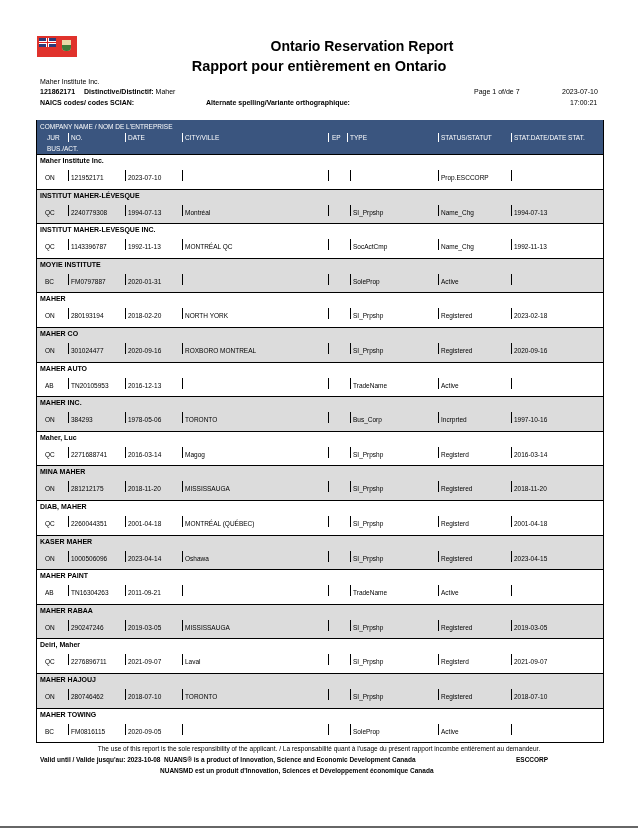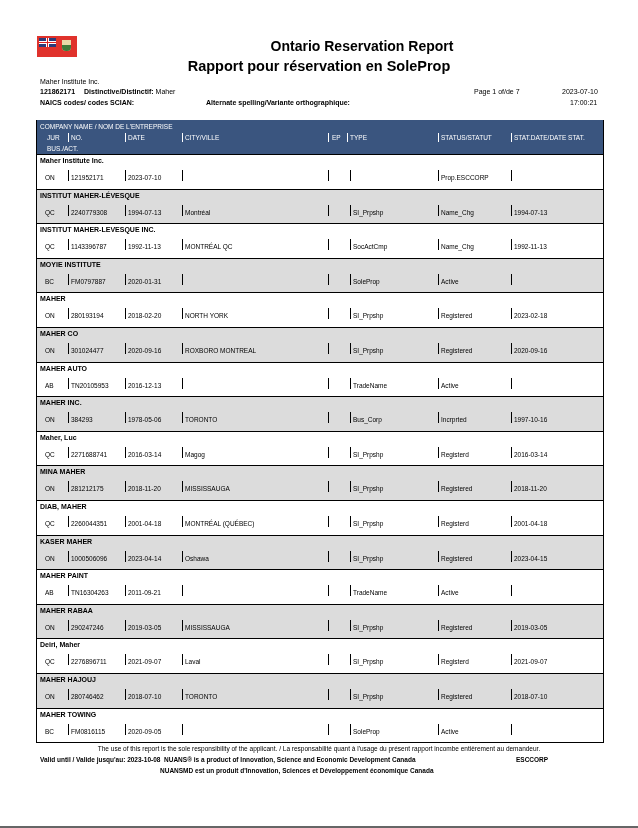--- a/index.html
+++ b/index.html
@@ -34,21 +34,21 @@
 
 <div class="flag">
   <div class="uj">
       <div class="cross-h"></div>
       <div class="cross-v"></div>
     </div>
   <div class="shield"></div>
 </div>
 
 <div class="title1">Ontario Reservation Report</div>
-<div class="title2">Rapport pour réservation en SoleProp</div>
+<div class="title2">Rapport pour entièrement en Ontario</div>
 
 <div class="meta" style="left:40px;top:78px;">Maher Institute Inc.</div>
 <div class="meta b" style="left:40px;top:88px;">121862171</div>
 <div class="meta b" style="left:84px;top:88px;"><span>Distinctive/Distinctif:</span> <span style="font-weight:normal">Maher</span></div>
 <div class="meta b" style="left:40px;top:99px;">NAICS codes/ codes SCIAN:</div>
 <div class="meta b" style="left:206px;top:99px;">Alternate spelling/Variante orthographique:</div>
 <div class="meta" style="left:474px;top:88px;">Page 1 of/de 7</div>
 <div class="meta" style="left:562px;top:88px;">2023-07-10</div>
 <div class="meta" style="left:570px;top:99px;">17:00:21</div>
 

